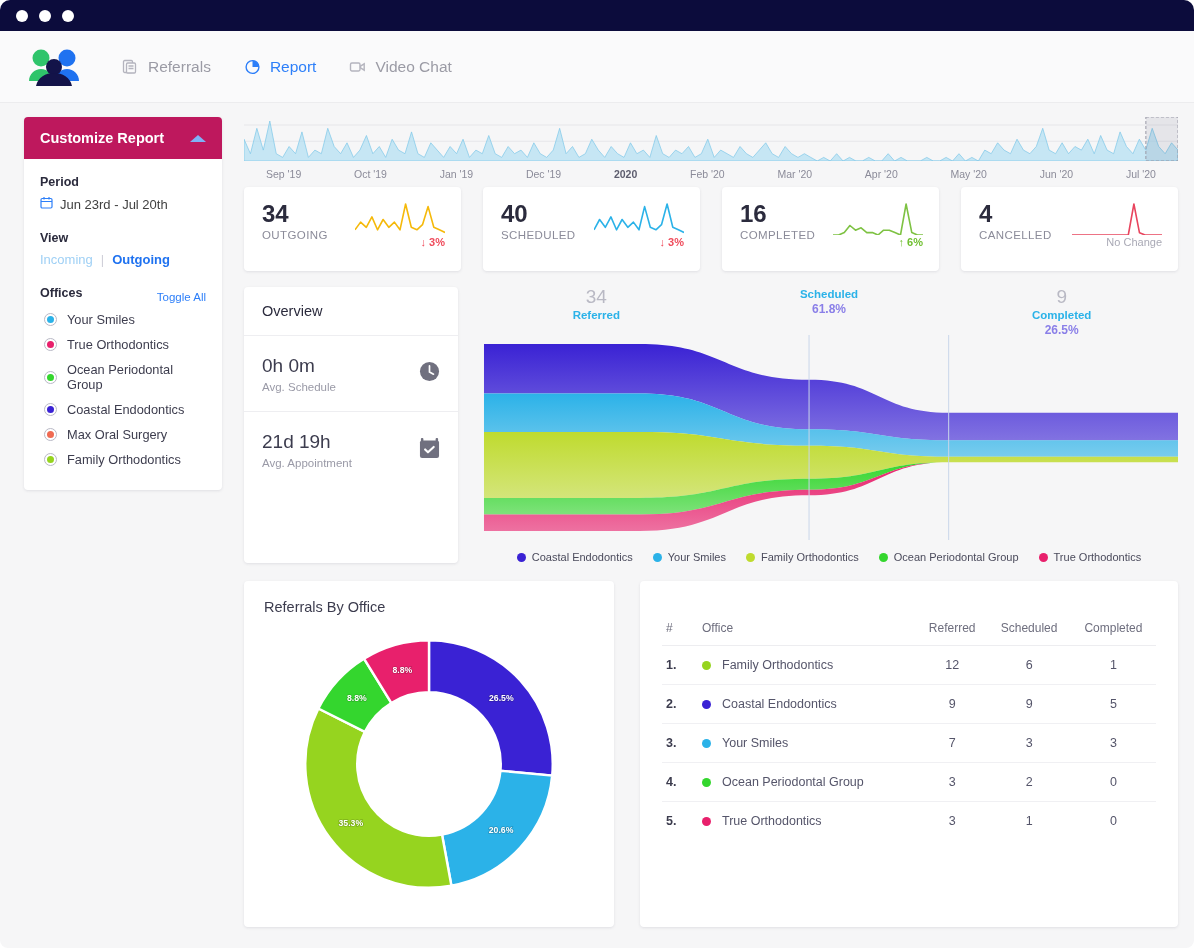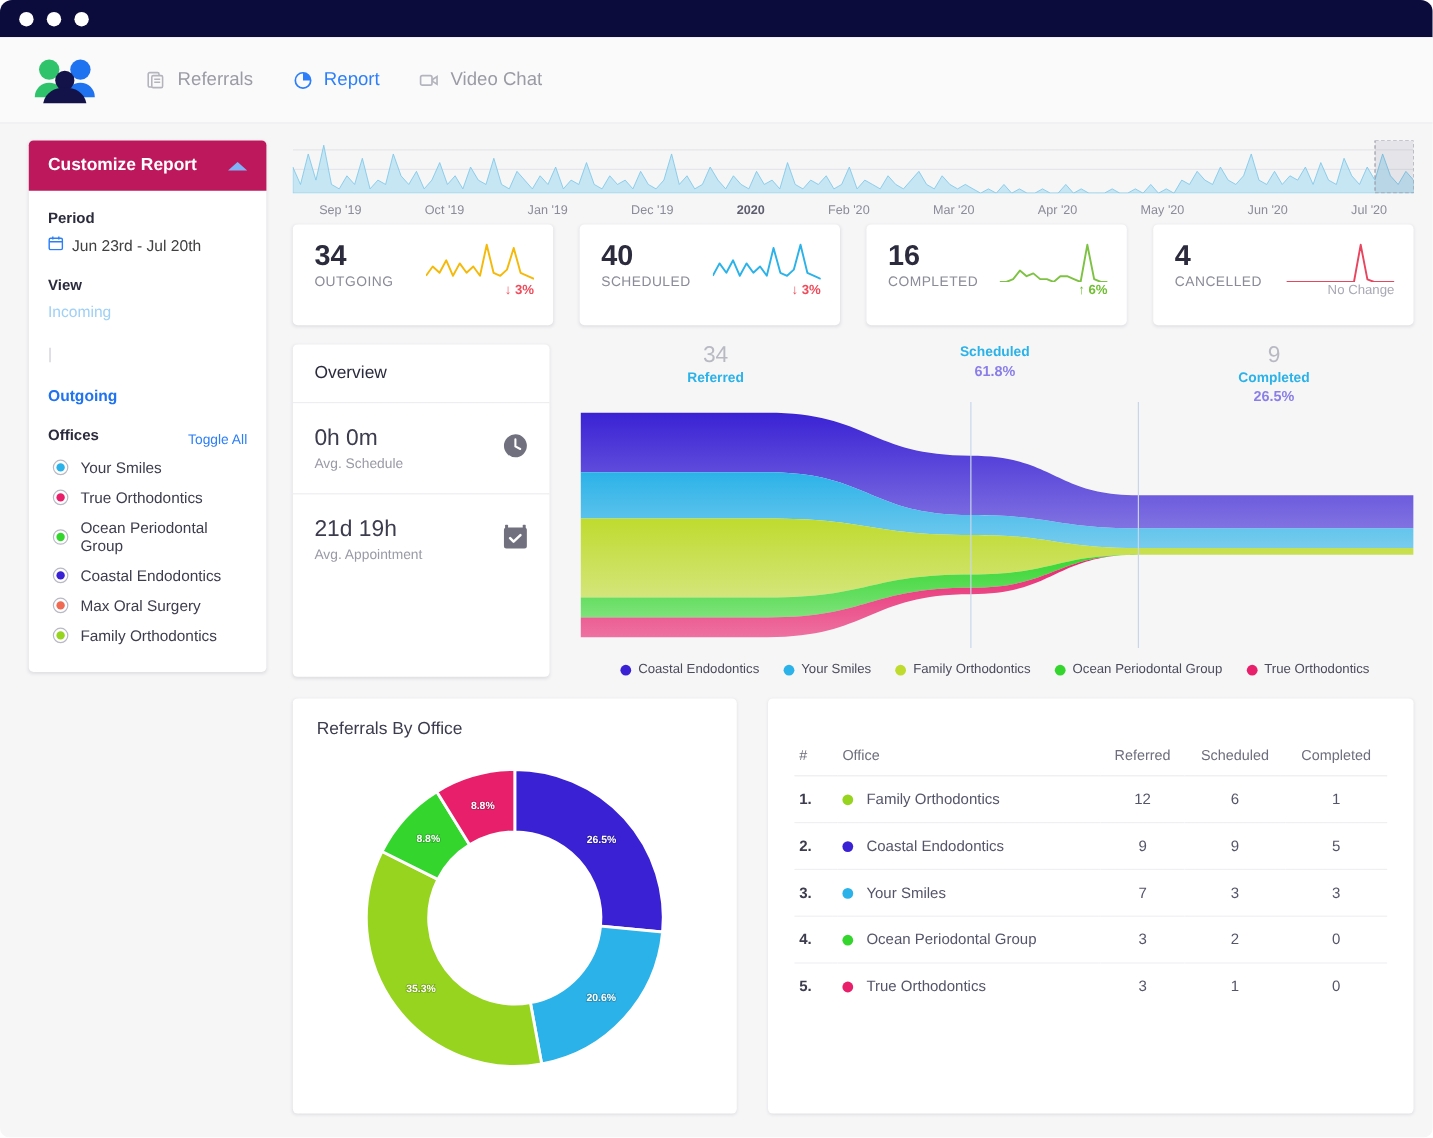--- a/index.html
+++ b/index.html
@@ -95,21 +95,21 @@
     border-bottom: 7px solid #7fb2f7;
     cursor: pointer;
   }
   .cr-body { padding: 16px 16px 18px 16px; }
   .cr-label { font-size: 12.5px; font-weight: bold; color: #2b2b3d; margin-bottom: 7px; }
   .cr-period {
     display: flex; align-items: flex-end; gap: 7px;
     color: #404040; font-size: 13px; cursor: pointer;
   }
   .cr-gap { height: 19px; }
-  .cr-view { display: flex; align-items: flex-start; gap: 20px; font-size: 13px; flex-direction: column; }
+  .cr-view { display: flex; align-items: flex-end; gap: 8px; font-size: 13px; }
   .view-inactive { color: #9fd0f5; cursor: pointer; }
   .view-sep { color: #cfcfd8; }
   .view-active { color: #1f72f0; font-weight: bold; cursor: pointer; }
   .offices-head { display: flex; align-items: center; justify-content: space-between; }
   .toggle-all { font-size: 11.5px; color: #2d7ff9; cursor: pointer; }
   .office-row {
     display: flex; align-items: center; gap: 10px;
     padding: 5px 0 5px 4px;
     font-size: 12.8px; color: #3d3d4e;
     cursor: pointer;

